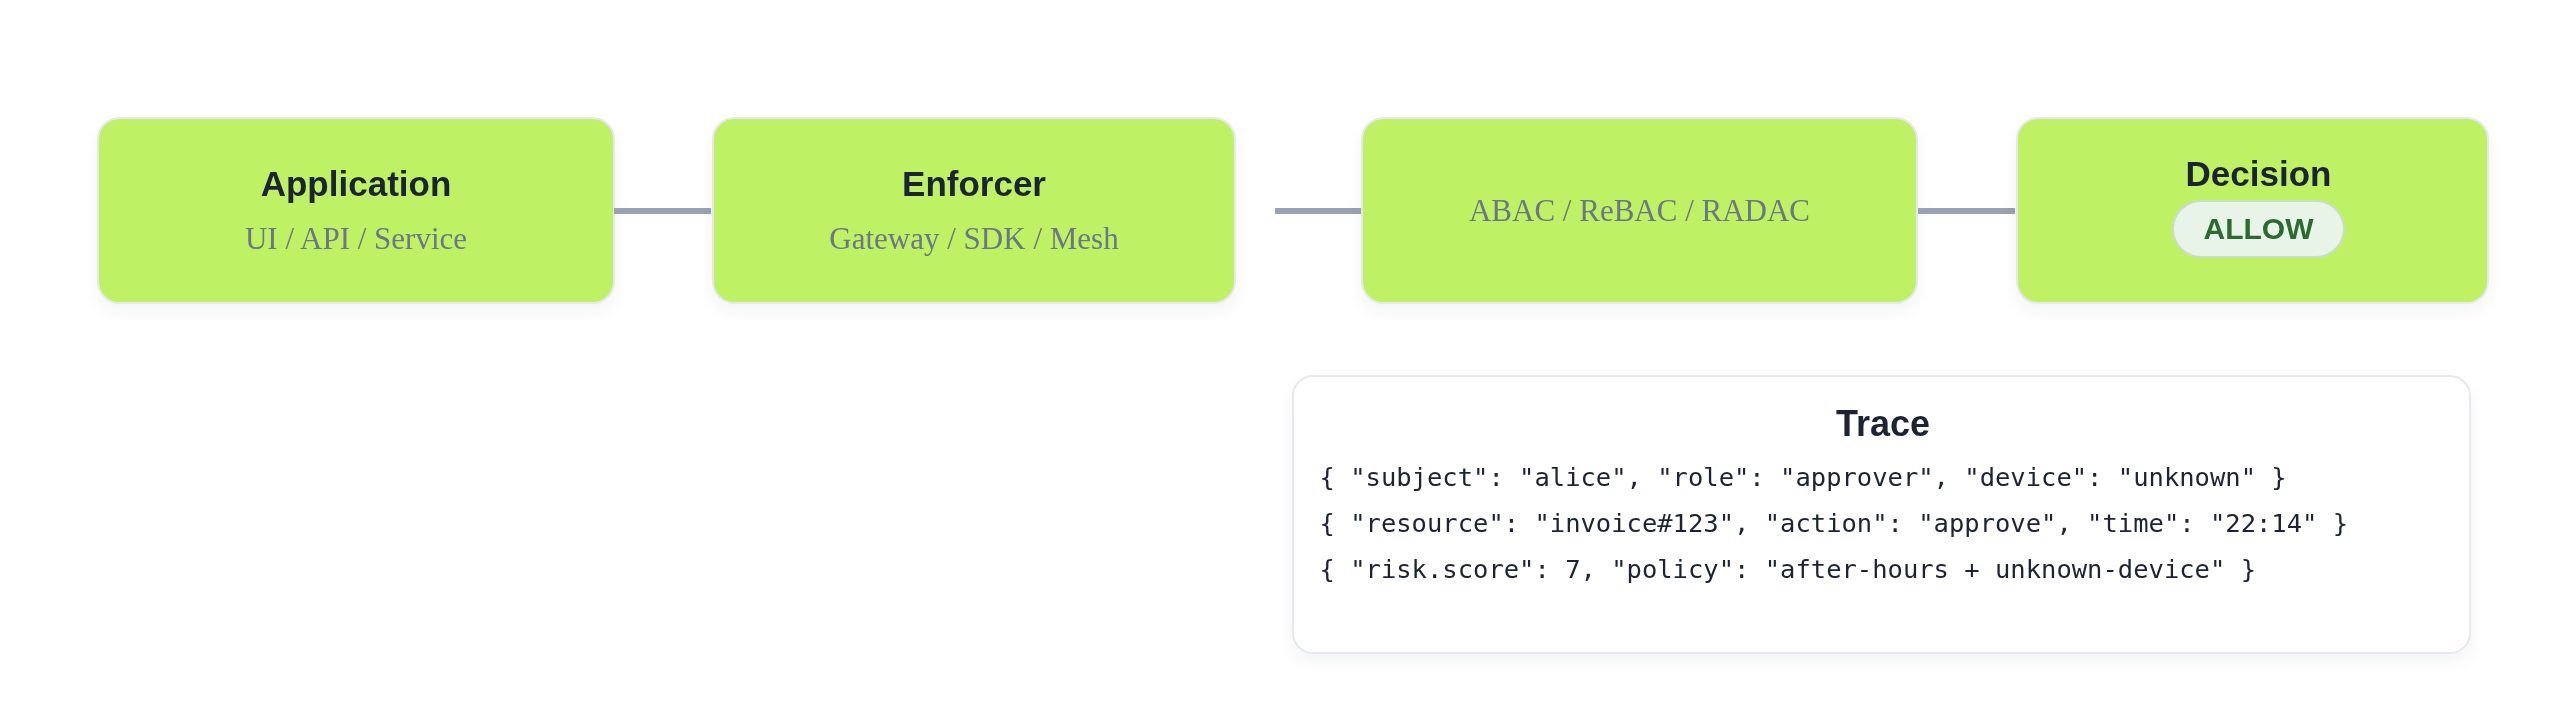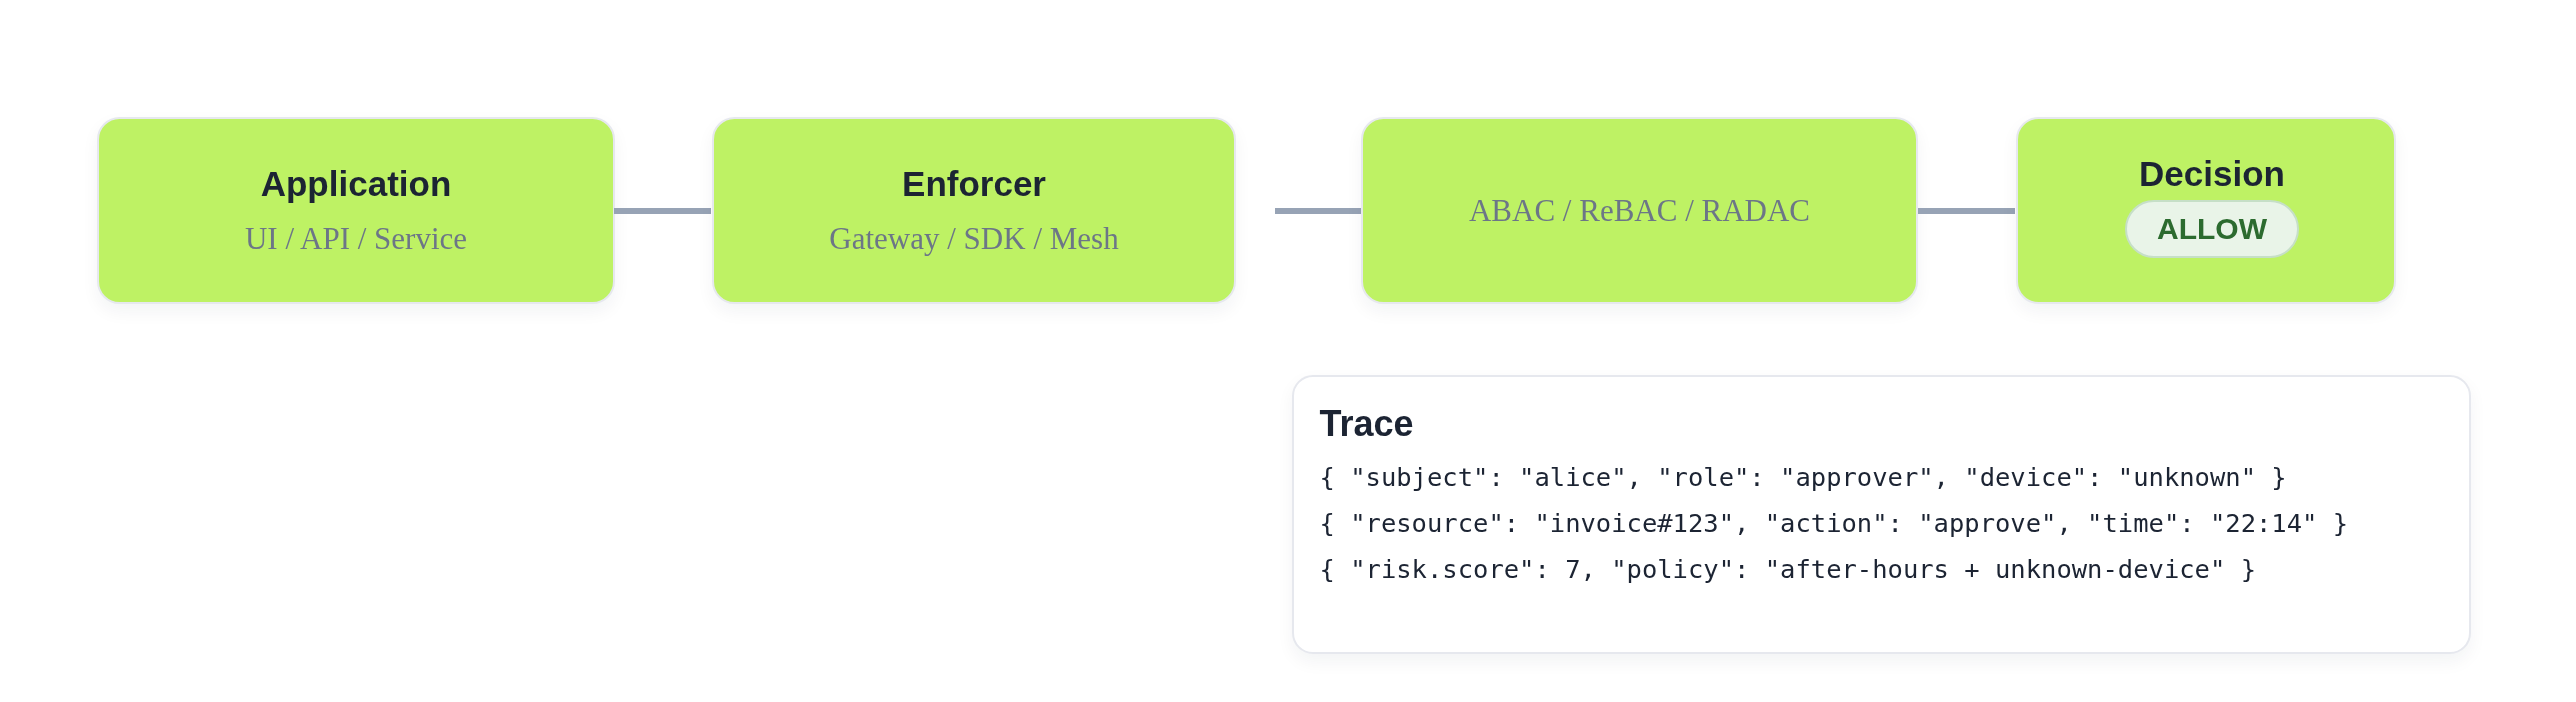--- a/index.html
+++ b/index.html
@@ -19,21 +19,21 @@
     border: 2.2px solid #e6e8ee;
     border-radius: 22.5px;
     box-shadow: 0 7.5px 16.5px rgba(22, 34, 56, 0.05);
     display: flex; flex-direction: column;
     align-items: center; justify-content: center;
     gap: 16.5px;
   }
   .stage-1 { left: 97px;  width: 518px; }
   .stage-2 { left: 712px;  width: 524px; }
   .stage-3 { left: 1361px; width: 557px; }
-  .stage-4 { left: 2016px; width: 380px; gap: 6px; padding-bottom: 9px; padding-left: 12px; }
+  .stage-4 { left: 2016px; width: 473px; gap: 6px; padding-bottom: 9px; padding-left: 12px; }
 
   .stage-title {
     font-size: 35px; font-weight: bold;
     color: #1c2433; line-height: 1.15;
   }
   .stage-subtitle {
     font-size: 31px; color: #6c7687; line-height: 1.2; font-family: Liberation Serif, serif;
   }
 
   
@@ -72,20 +72,21 @@
     background: #ffffff;
     border: 2.2px solid #e6e8ee;
     border-radius: 21px;
     box-shadow: 0 7.5px 16.5px rgba(22, 34, 56, 0.05);
     padding: 25.5px 22.5px 0 25.5px;
   }
   .trace-title {
     font-size: 36px; font-weight: bold;
     color: #1c2433; line-height: 1.15;
     margin-bottom: 10.5px;
+    text-align: center;
   }
   .trace-line {
     font-family: "DejaVu Sans Mono", monospace;
     font-size: 25.5px; line-height: 46px;
     color: #1c2433;
     white-space: pre;
   }
 </style>
 </head>
 <body>

